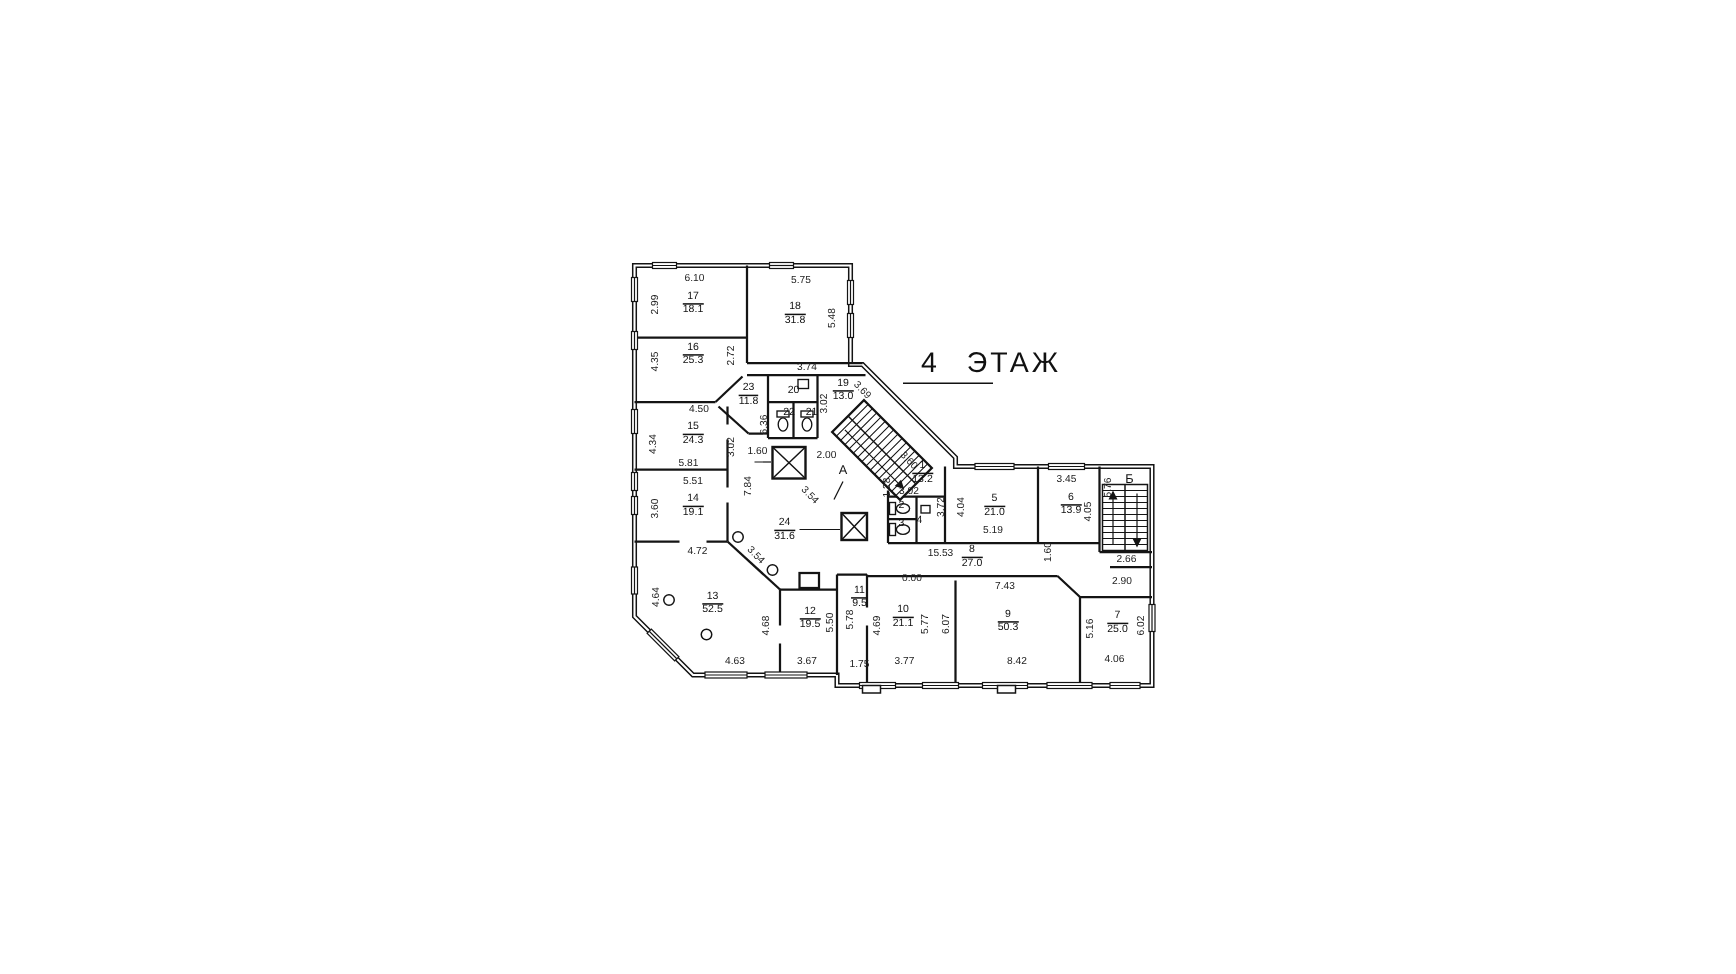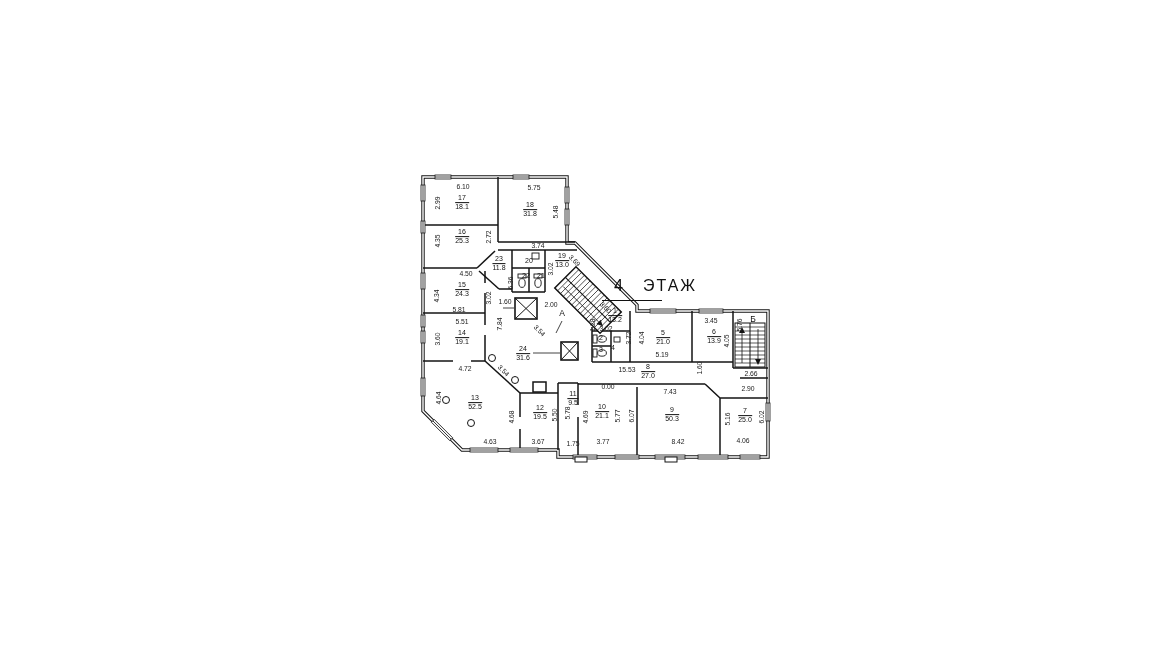--- a/index.html
+++ b/index.html
@@ -9,21 +9,21 @@
   .dim{position:absolute;font-size:6.8px;line-height:1;white-space:nowrap;color:#222;
        transform:translate(-50%,-50%);}
   .dim.v{transform:translate(-50%,-50%) rotate(-90deg);}
   .dim.d{transform:translate(-50%,-50%) rotate(45deg);}
   .room{position:absolute;transform:translate(-50%,-50%);text-align:center;
         font-size:7px;line-height:1.2;color:#111;}
   .room .rn{display:block;border-bottom:0.8px solid #111;padding:0 2px;}
   .room .ra{display:block;}
   .room.solo .rn{border-bottom:none;padding:0;}
   .axis{position:absolute;font-size:8.5px;transform:translate(-50%,-50%);color:#111;}
-  .title{position:absolute;left:614px;top:232px;font-size:16px;letter-spacing:2px;color:#111;margin-top:45px;}
+  .title{position:absolute;left:614px;top:232px;font-size:19px;letter-spacing:2px;color:#111;}
   .title .fn{display:inline-block;margin-right:18px;}
   .title .u{position:absolute;left:-12px;top:23px;width:60px;border-top:1.7px solid #111;}
 </style>
 </head>
 <body>
 
 <div class="canvas">
 
   <svg class="plan-svg" width="365" height="302" viewBox="0 0 365 302">
     <g fill="none">

